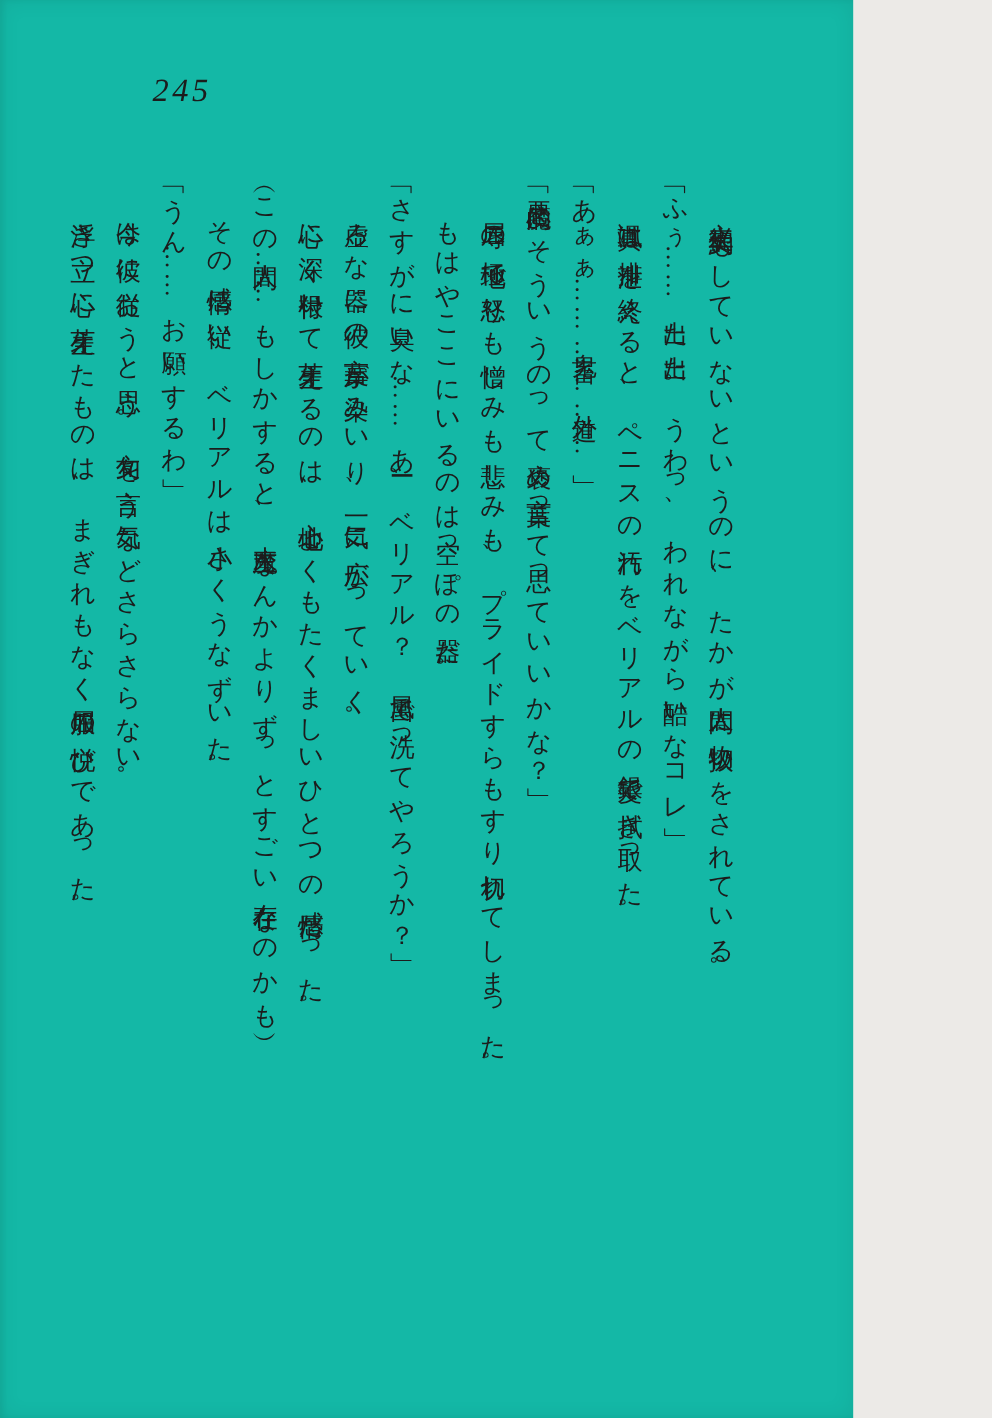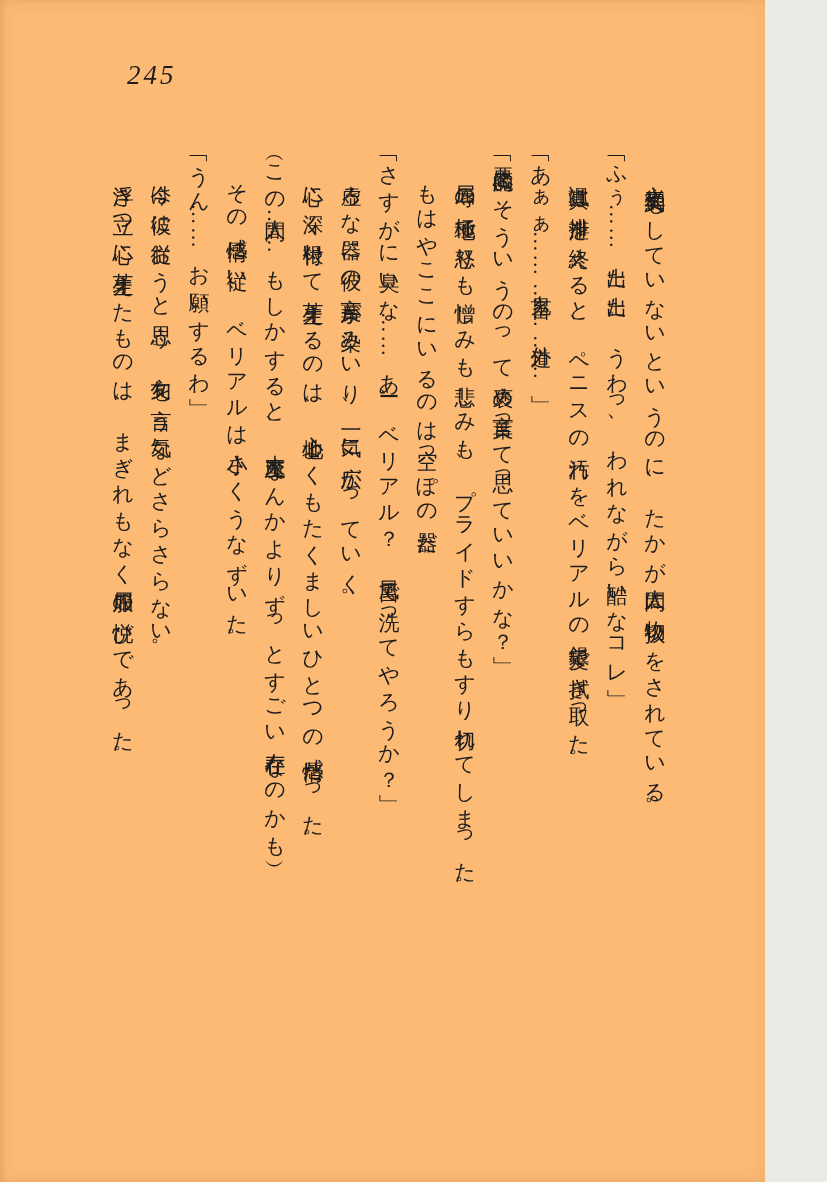--- a/index.html
+++ b/index.html
@@ -7,23 +7,23 @@
     padding: 0;
   }
   body {
     width: 827px;
     height: 1182px;
     background: #eceae7;
     font-family: "Liberation Serif", "DejaVu Serif", serif;
   }
   .page {
     position: relative;
-    width: 765px;
+    width: 711px;
     height: 1182px;
-    background: #fdba74;
+    background: #14b8a6;
     overflow: hidden;
     box-shadow: inset 0 0 18px rgba(0,0,0,0.07), inset 3px 0 4px rgba(0,0,0,0.05);
   }
   .page-number {
     position: absolute;
     left: 127px;
     top: 60px;
     font-style: italic;
     font-size: 27px;
     letter-spacing: 3px;

